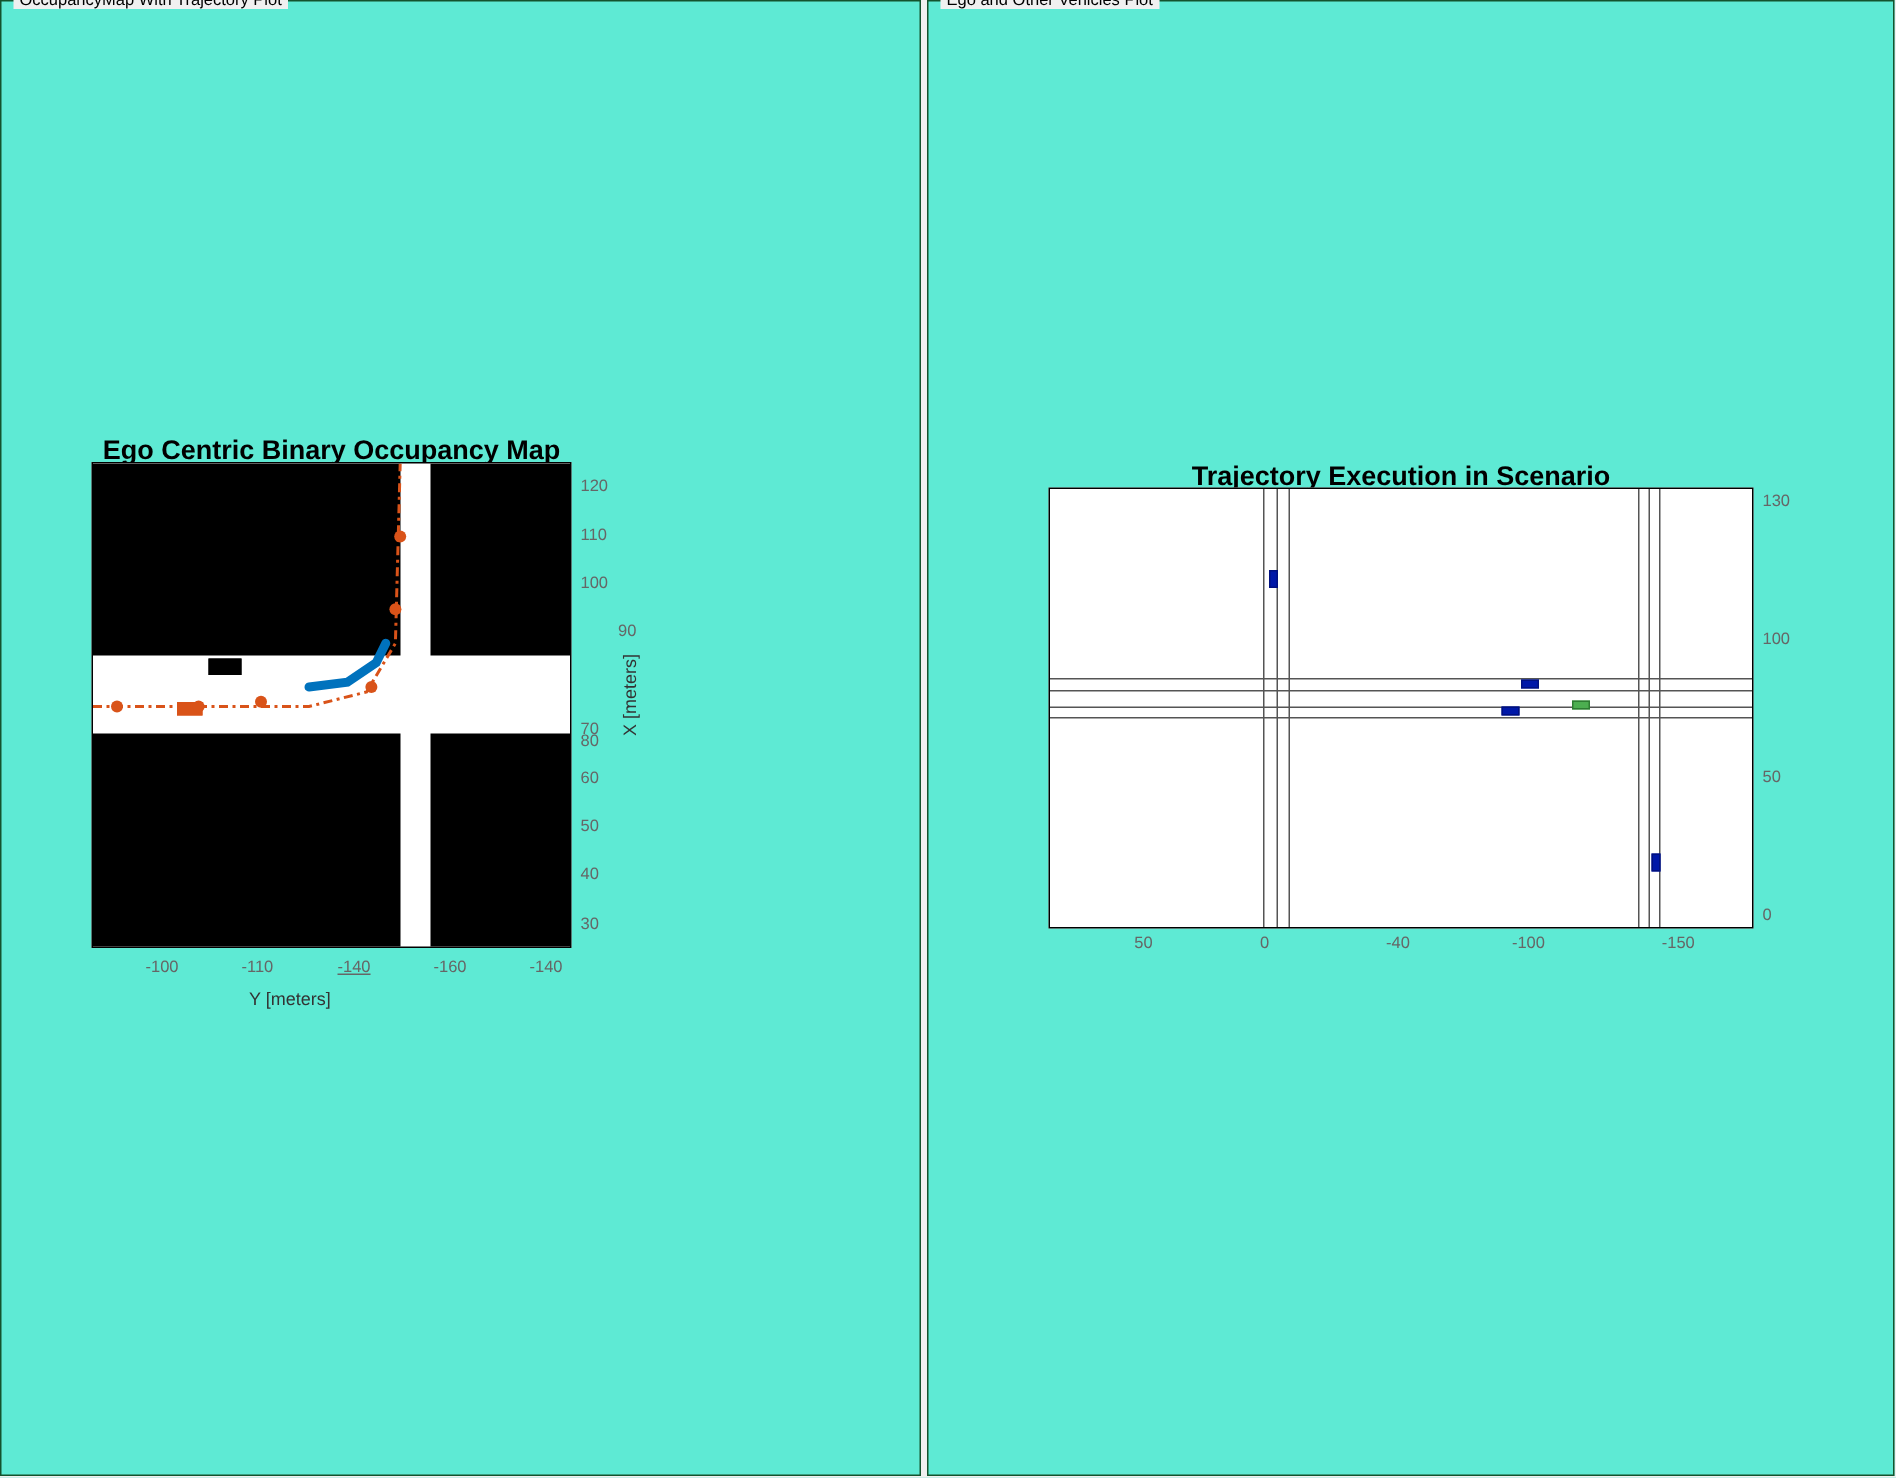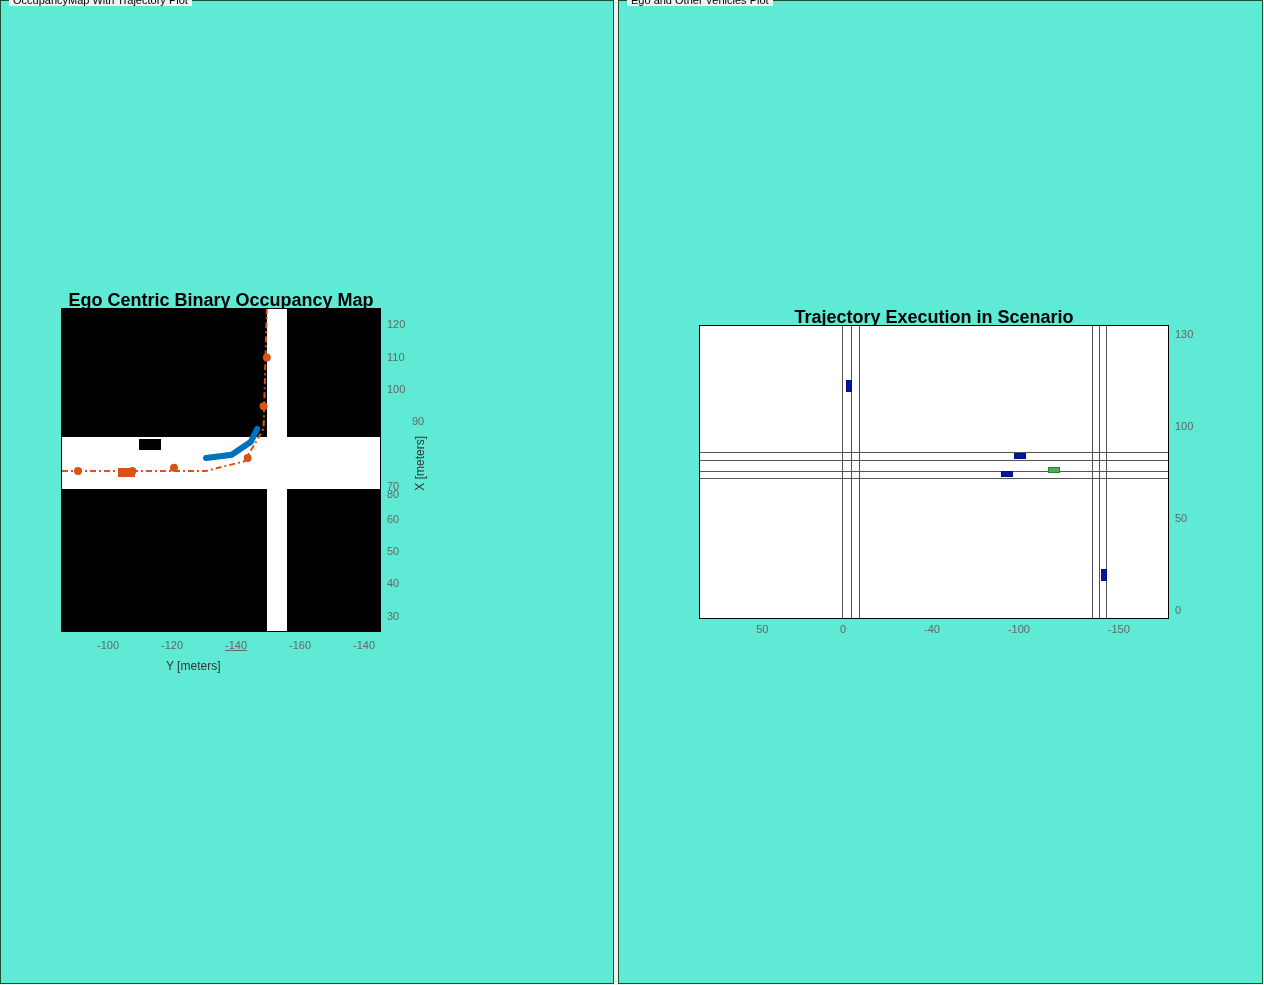--- a/index.html
+++ b/index.html
@@ -52,21 +52,21 @@
         <circle cx="70.4" cy="162" r="4" fill="#d95319"></circle>
         <circle cx="112" cy="158.76" r="4" fill="#d95319"></circle>
         <circle cx="185.6" cy="149.04000000000002" r="4" fill="#d95319"></circle>
         <circle cx="201.6" cy="97.2" r="4" fill="#d95319"></circle>
         <circle cx="204.8" cy="48.6" r="4" fill="#d95319"></circle>
       </svg>
   </div>
 
   <div id="left-xticks">
       <div class="tick" style="left: 96px; top: 638px;">-100</div>
-      <div class="tick" style="left: 160px; top: 638px;">-120</div>
+      <div class="tick" style="left: 160px; top: 638px;">-110</div>
       <div class="tick" style="left: 224px; top: 638px; text-decoration: underline;">-140</div>
       <div class="tick" style="left: 288px; top: 638px;">-160</div>
       <div class="tick" style="left: 352px; top: 638px;">-140</div>
     </div>
   <div class="axis-label" style="left:165px;top:658px;">Y [meters]</div>
 
   <div id="left-yticks">
       <div class="tick" style="left: 386px; top: 317.2px;">120</div>
       <div class="tick" style="left: 386px; top: 349.6px;">110</div>
       <div class="tick" style="left: 386px; top: 382px;">100</div>

